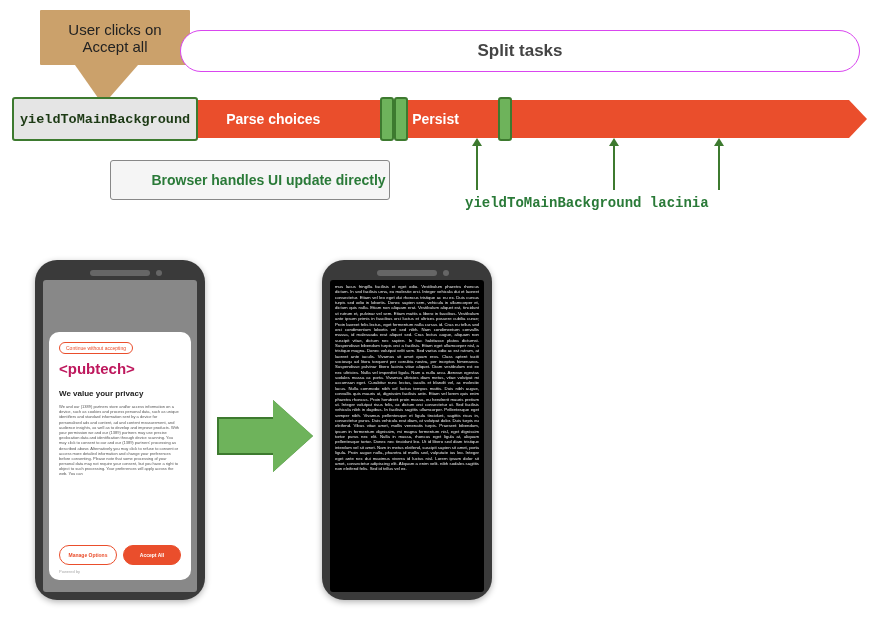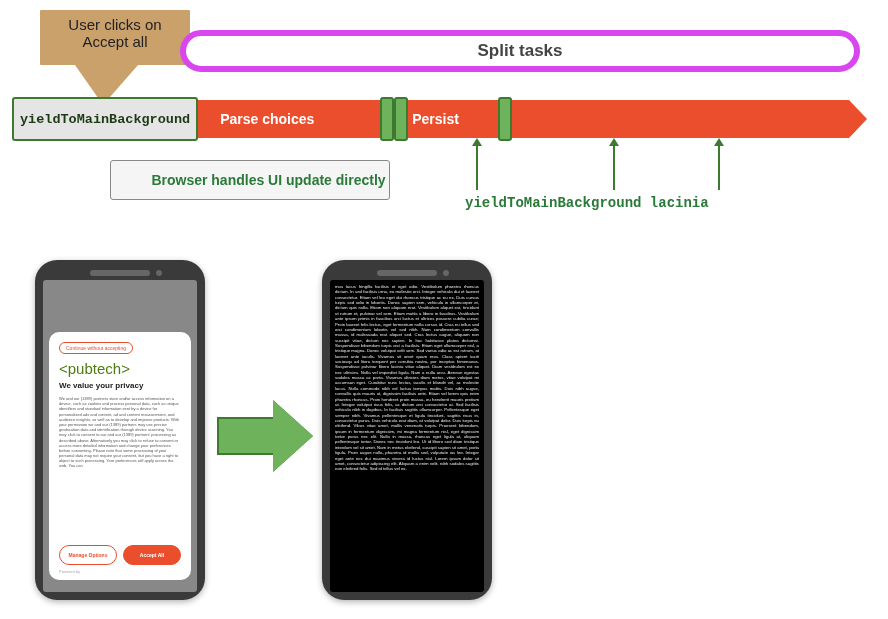--- a/index.html
+++ b/index.html
@@ -18,21 +18,21 @@
     left: 40px;
     top: 10px;
     width: 150px;
     height: 55px;
     background: #cba16b;
     color: #222;
     font-size: 15px;
     font-weight: 500;
     text-align: center;
     display: flex;
-    align-items: flex-start;
+    align-items: center;
     justify-content: center;
     padding: 6px 10px;
     border-radius: 1px;
   }
   .callout-tail {
     position: absolute;
     left: 75px;
     top: 65px;
     width: 0; height: 0;
     border-left: 28px solid transparent;
@@ -40,21 +40,21 @@
     border-top: 40px solid #cba16b;
   }
 
   
   .split-pill {
     position: absolute;
     left: 180px;
     top: 30px;
     width: 680px;
     height: 42px;
-    border: 6px solid #d946ef;
+    border: 1px solid #d946ef;
     border-radius: 30px;
     background: #fff;
     display: flex;
     align-items: center;
     justify-content: center;
     font-size: 17px;
     font-weight: 700;
     color: #444;
   }
 
@@ -224,24 +224,24 @@
   .consent-pill {
     border: 1px solid #ea4e2c;
     color: #ea4e2c;
     font-size: 5px;
     border-radius: 10px;
     padding: 2px 6px;
     align-self: flex-start;
     margin-bottom: 6px;
   }
   .consent-logo {
-    color: #4d7c0f;
-    font-weight: 400;
+    color: #be185d;
+    font-weight: 700;
     font-size: 15px;
-    margin-bottom: 4px;
+    margin-bottom: 12px;
   }
   .consent-title {
     font-size: 8px;
     font-weight: 700;
     color: #222;
     margin-bottom: 6px;
   }
   .consent-body {
     font-size: 4px;
     line-height: 1.3;
@@ -334,21 +334,21 @@
 </div>
 <div class="callout-tail"></div>
 
 <div class="split-pill">
   <span>Split tasks</span>
 </div>
 
 <div class="timeline">
   <div class="timeline-body">
     <div class="ytm-box">yieldToMainBackground</div>
-    <div class="tl-seg" style="width:182px; padding-left:22px;">Parse choices</div>
+    <div class="tl-seg" style="width:182px; padding-left:28px;">Parse choices</div>
     <div class="green-slice"></div>
     <div class="green-slice"></div>
     <div class="tl-seg" style="width:90px; padding-left:4px;">Persist</div>
     <div class="green-slice"></div>
   </div>
   <div class="timeline-arrowhead"></div>
 </div>
 
 <div class="browser-box">
   <span>Browser handles UI update directly</span>

